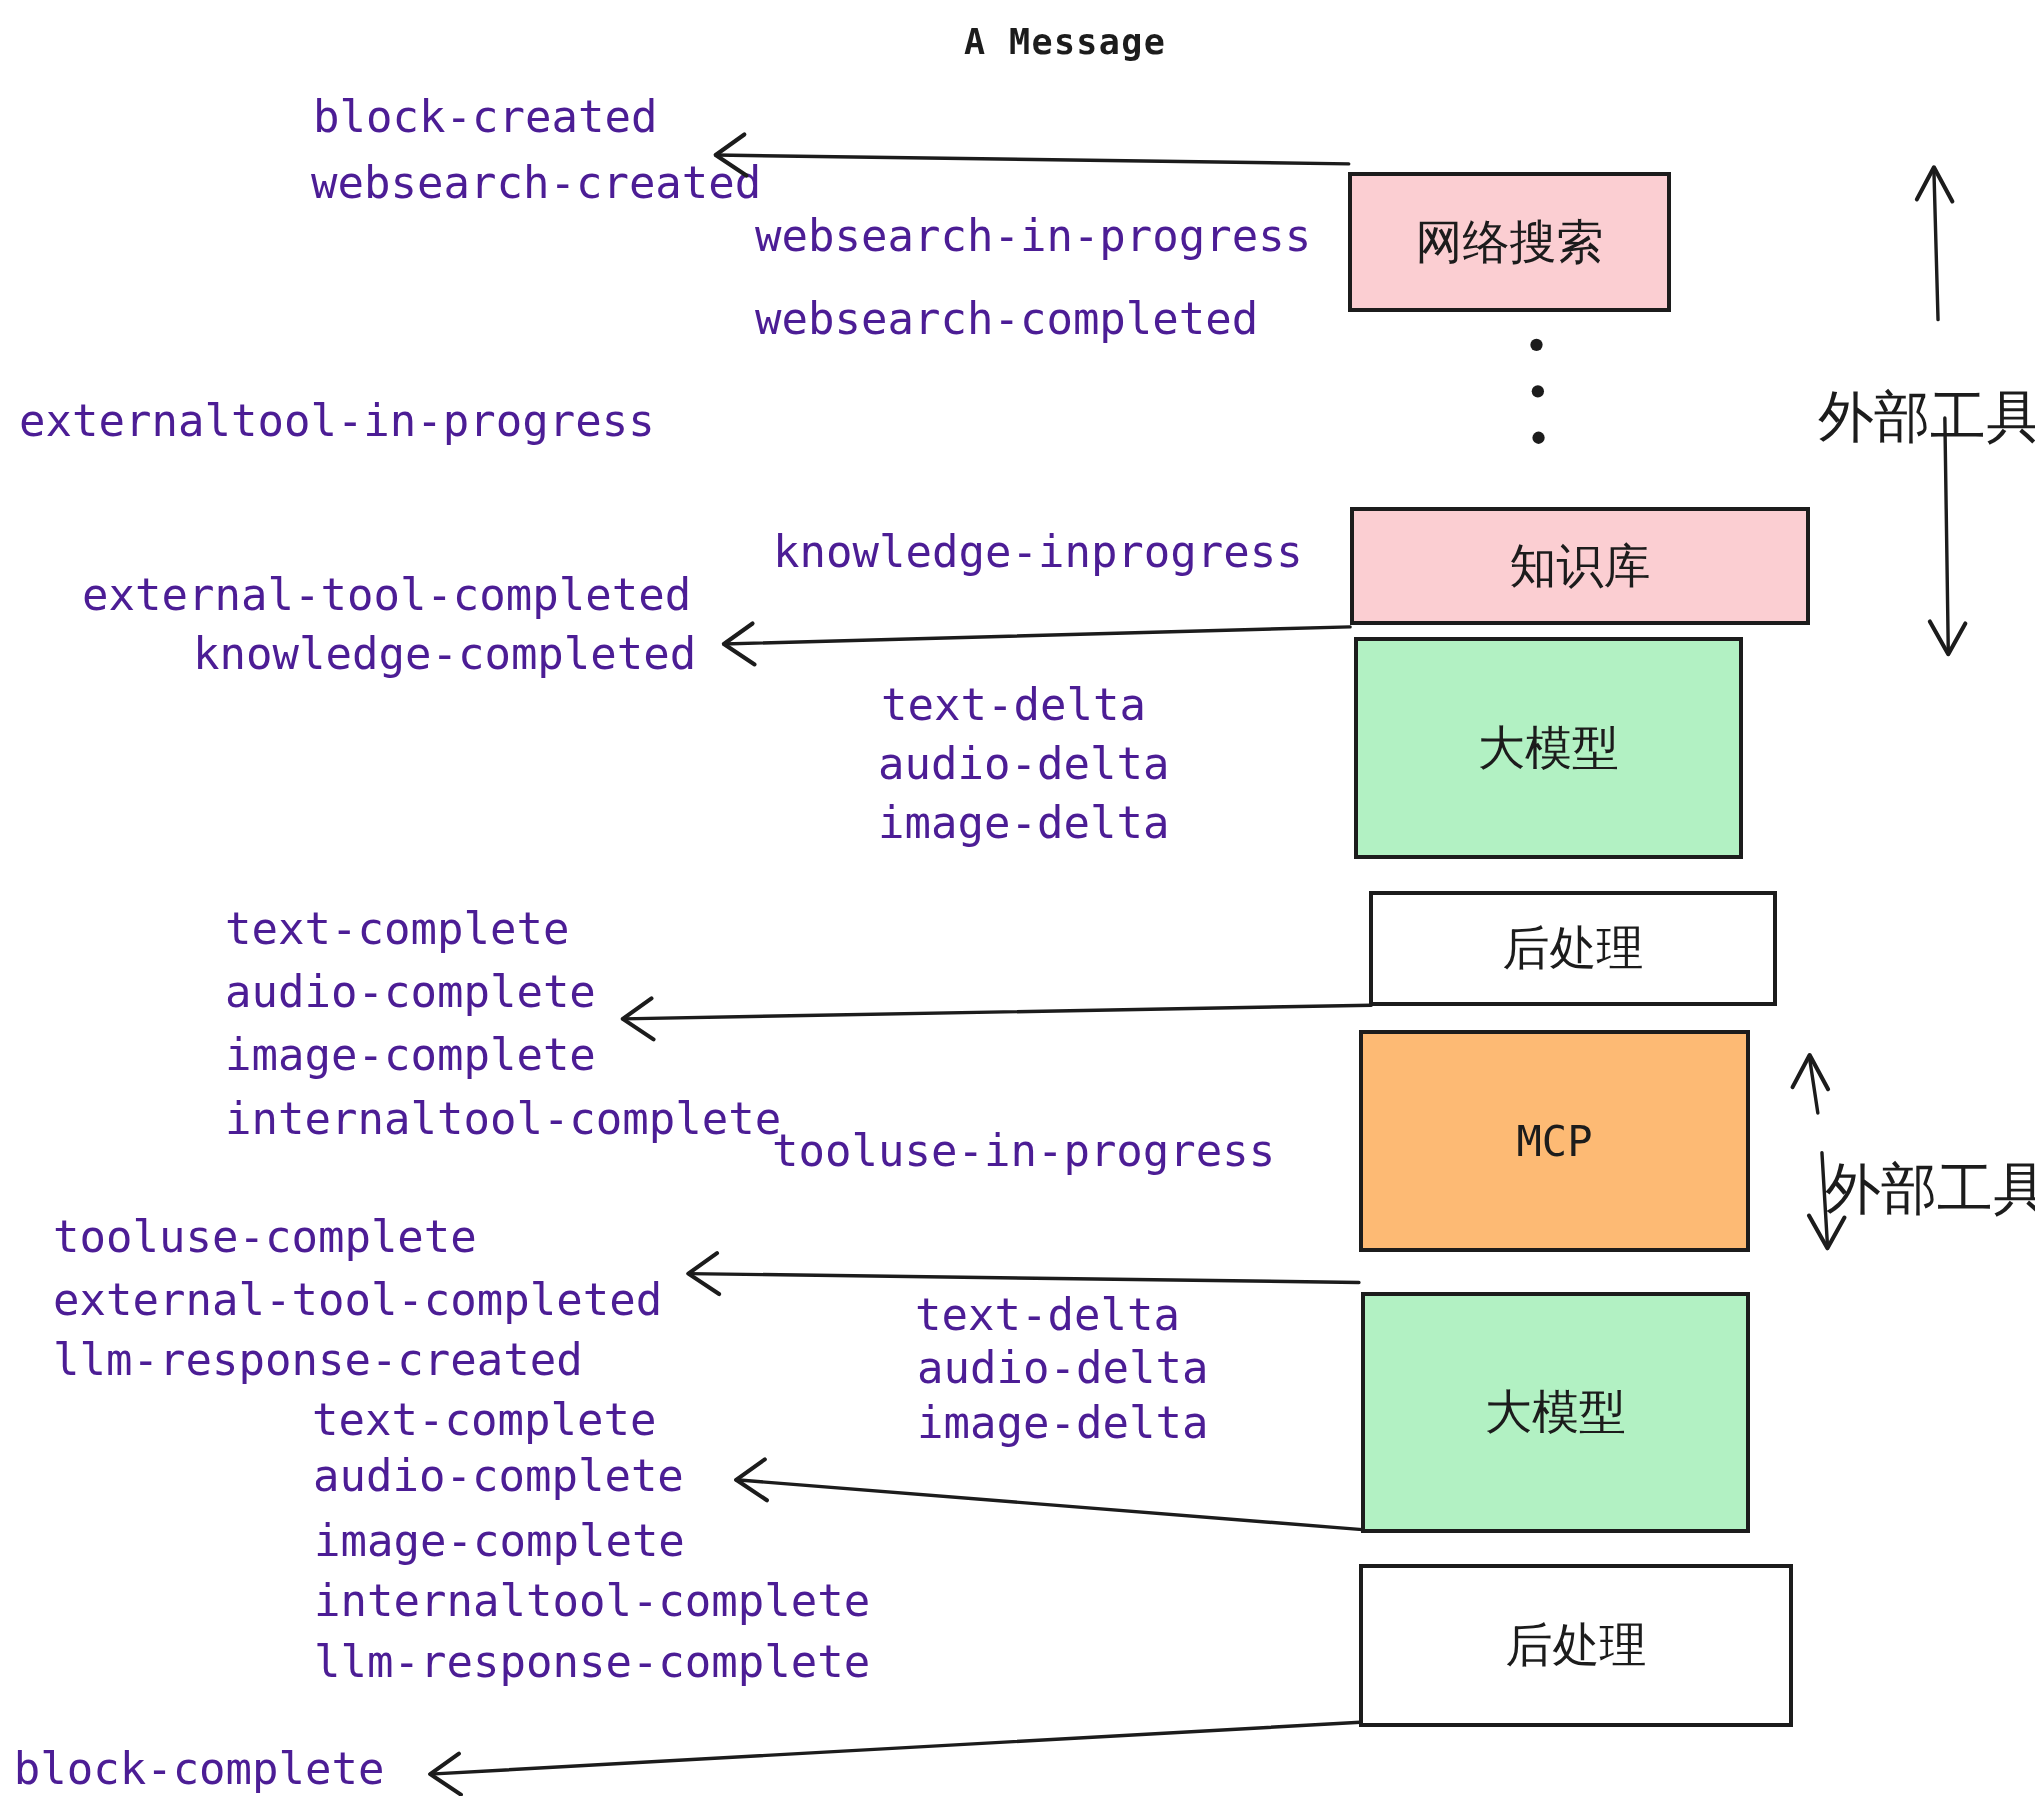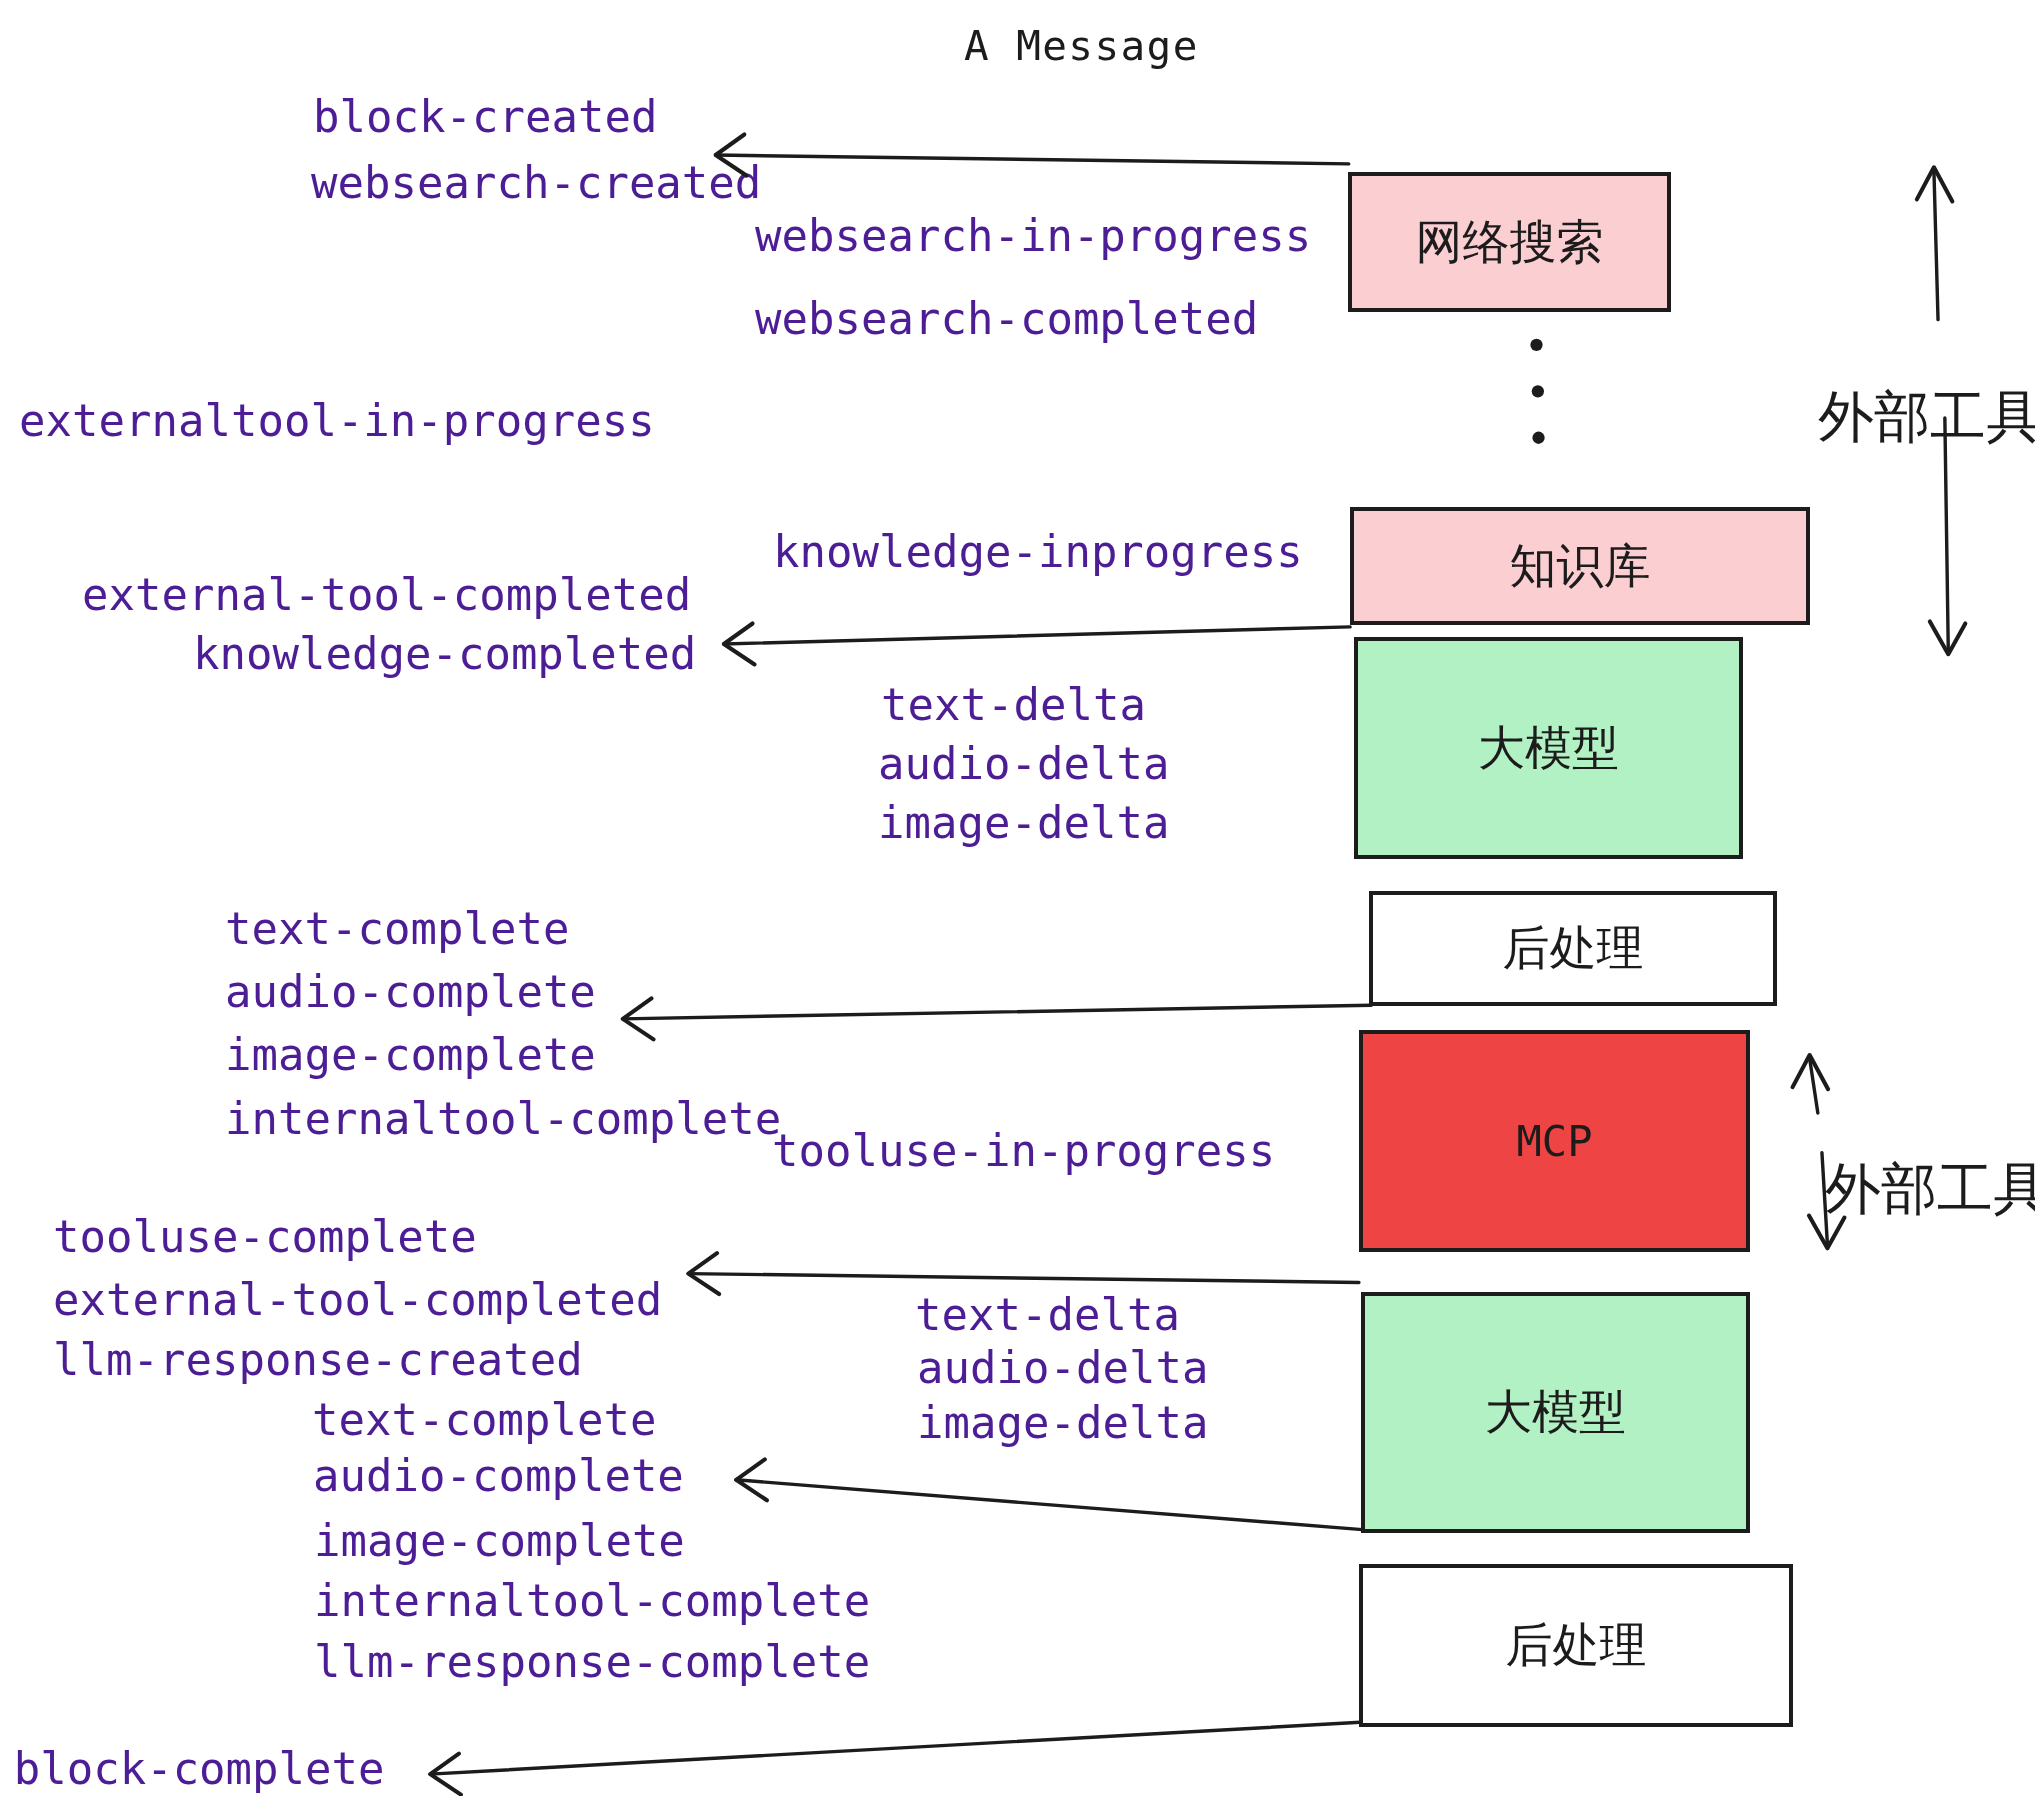--- a/index.html
+++ b/index.html
@@ -6,21 +6,21 @@
   #canvas{
     position:relative;
     width:2035px;height:1796px;
     background:#ffffff;
     overflow:hidden;
     font-family:"DejaVu Sans Mono","Liberation Mono",monospace;
     color:#1c1c1c;
   }
   #title{
     position:absolute;left:964px;top:22px;
-    font-size:41px;font-weight:normal;letter-spacing:1.4px;
+    font-size:35px;font-weight:bold;letter-spacing:1.4px;
     white-space:nowrap;
   }
   .evt{
     position:absolute;
     font-size:44px;line-height:1.05;
     white-space:nowrap;
     color:#4c1d95;
   }
   .stage{
     position:absolute;
@@ -85,21 +85,21 @@
     </div>
   <div class="stage" style="left: 1350px; top: 507px; width: 460px; height: 118px; background: rgb(251, 206, 210);">
       <span>知识库</span>
     </div>
   <div class="stage" style="left: 1354px; top: 637px; width: 389px; height: 222px; background: rgb(178, 241, 195);">
       <span>大模型</span>
     </div>
   <div class="stage" style="left: 1369px; top: 891px; width: 408px; height: 115px; background: rgb(255, 255, 255);">
       <span>后处理</span>
     </div>
-  <div class="stage mono" style="left: 1359px; top: 1030px; width: 391px; height: 222px; background: #ef4444;">
+  <div class="stage mono" style="left: 1359px; top: 1030px; width: 391px; height: 222px; background: #fdba74;">
       <span>MCP</span>
     </div>
   <div class="stage" style="left: 1361px; top: 1292px; width: 389px; height: 241px; background: rgb(178, 241, 195);">
       <span>大模型</span>
     </div>
   <div class="stage" style="left: 1359px; top: 1564px; width: 434px; height: 163px; background: rgb(255, 255, 255);">
       <span>后处理</span>
     </div>
 
   <div class="side-label" style="left:1818px;top:336px">外部工具</div>

